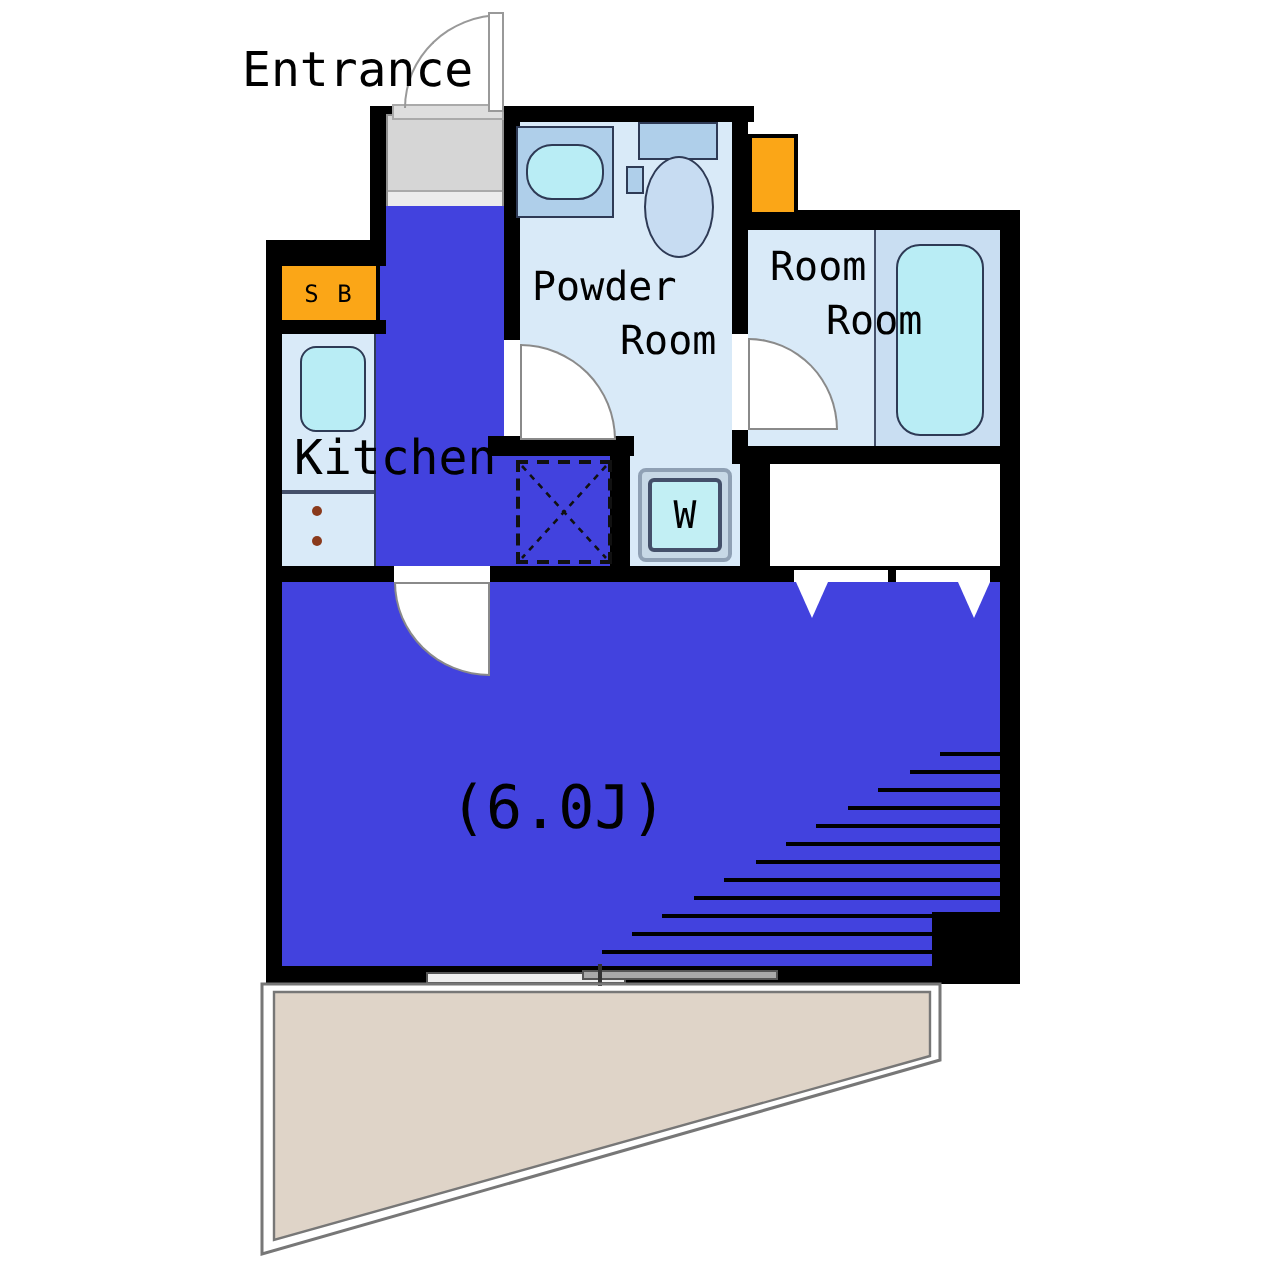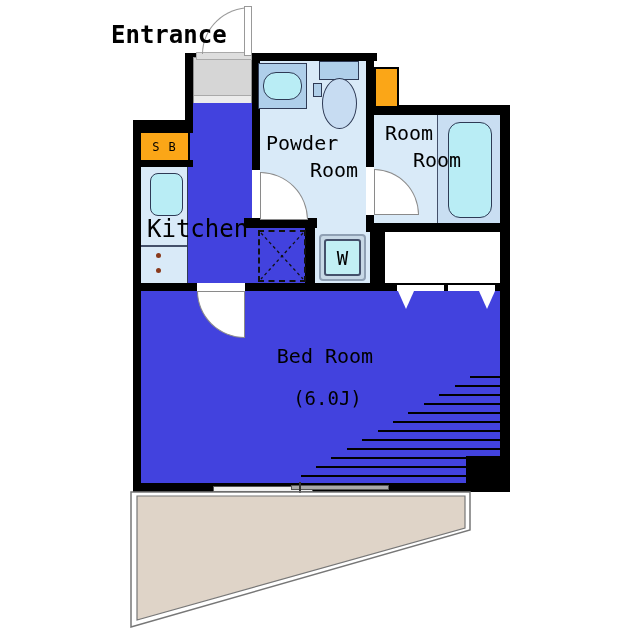--- a/index.html
+++ b/index.html
@@ -137,22 +137,21 @@
 
   <div class="abs win-l" style="left:213px;top:486px;width:100px;height:6px;"></div>
   <div class="abs win-r" style="left:291px;top:484.5px;width:98px;height:5.5px;"></div>
   <div class="abs" style="left:299px;top:482px;width:2px;height:11px;background:#333;"></div>
 
   <svg class="abs" style="left:120px;top:485px;" width="400" height="160" viewBox="0 0 400 160">
     <polygon points="11,7 350,7 350,45 11,142" fill="none" stroke="#777" stroke-width="1.5"></polygon>
     <polygon points="17,11 345,11 345,43 17,135" fill="#DFD4C8" stroke="#777" stroke-width="1.2"></polygon>
   </svg>
 
-  <div class="lbl" style="left:111px;top:21px;font-size:24px;font-weight:bold;">Entrance</div>
+  <div class="lbl" style="left:121px;top:21px;font-size:24px;">Entrance</div>
   <div class="lbl" style="left:147px;top:215px;font-size:24px;">Kitchen</div>
   <div class="lbl" style="left:266px;top:131px;font-size:20px;">Powder</div>
   <div class="lbl" style="left:310px;top:158px;font-size:20px;">Room</div>
   <div class="lbl" style="left:385px;top:121px;font-size:20px;">Room</div>
   <div class="lbl" style="left:413px;top:148px;font-size:20px;">Room</div>
-  <div class="lbl" style="left:225px;top:344px;width:200px;text-align:center;font-size:20px;color:#000;">Bed Room</div>
-  <div class="lbl" style="left:225px;top:387px;width:205px;text-align:center;font-size:19px;">(6.0J)</div>
+  <div class="lbl" style="left:225px;top:387px;width:205px;font-size:30px;">(6.0J)</div>
 
 </div>
 
 </body></html>

